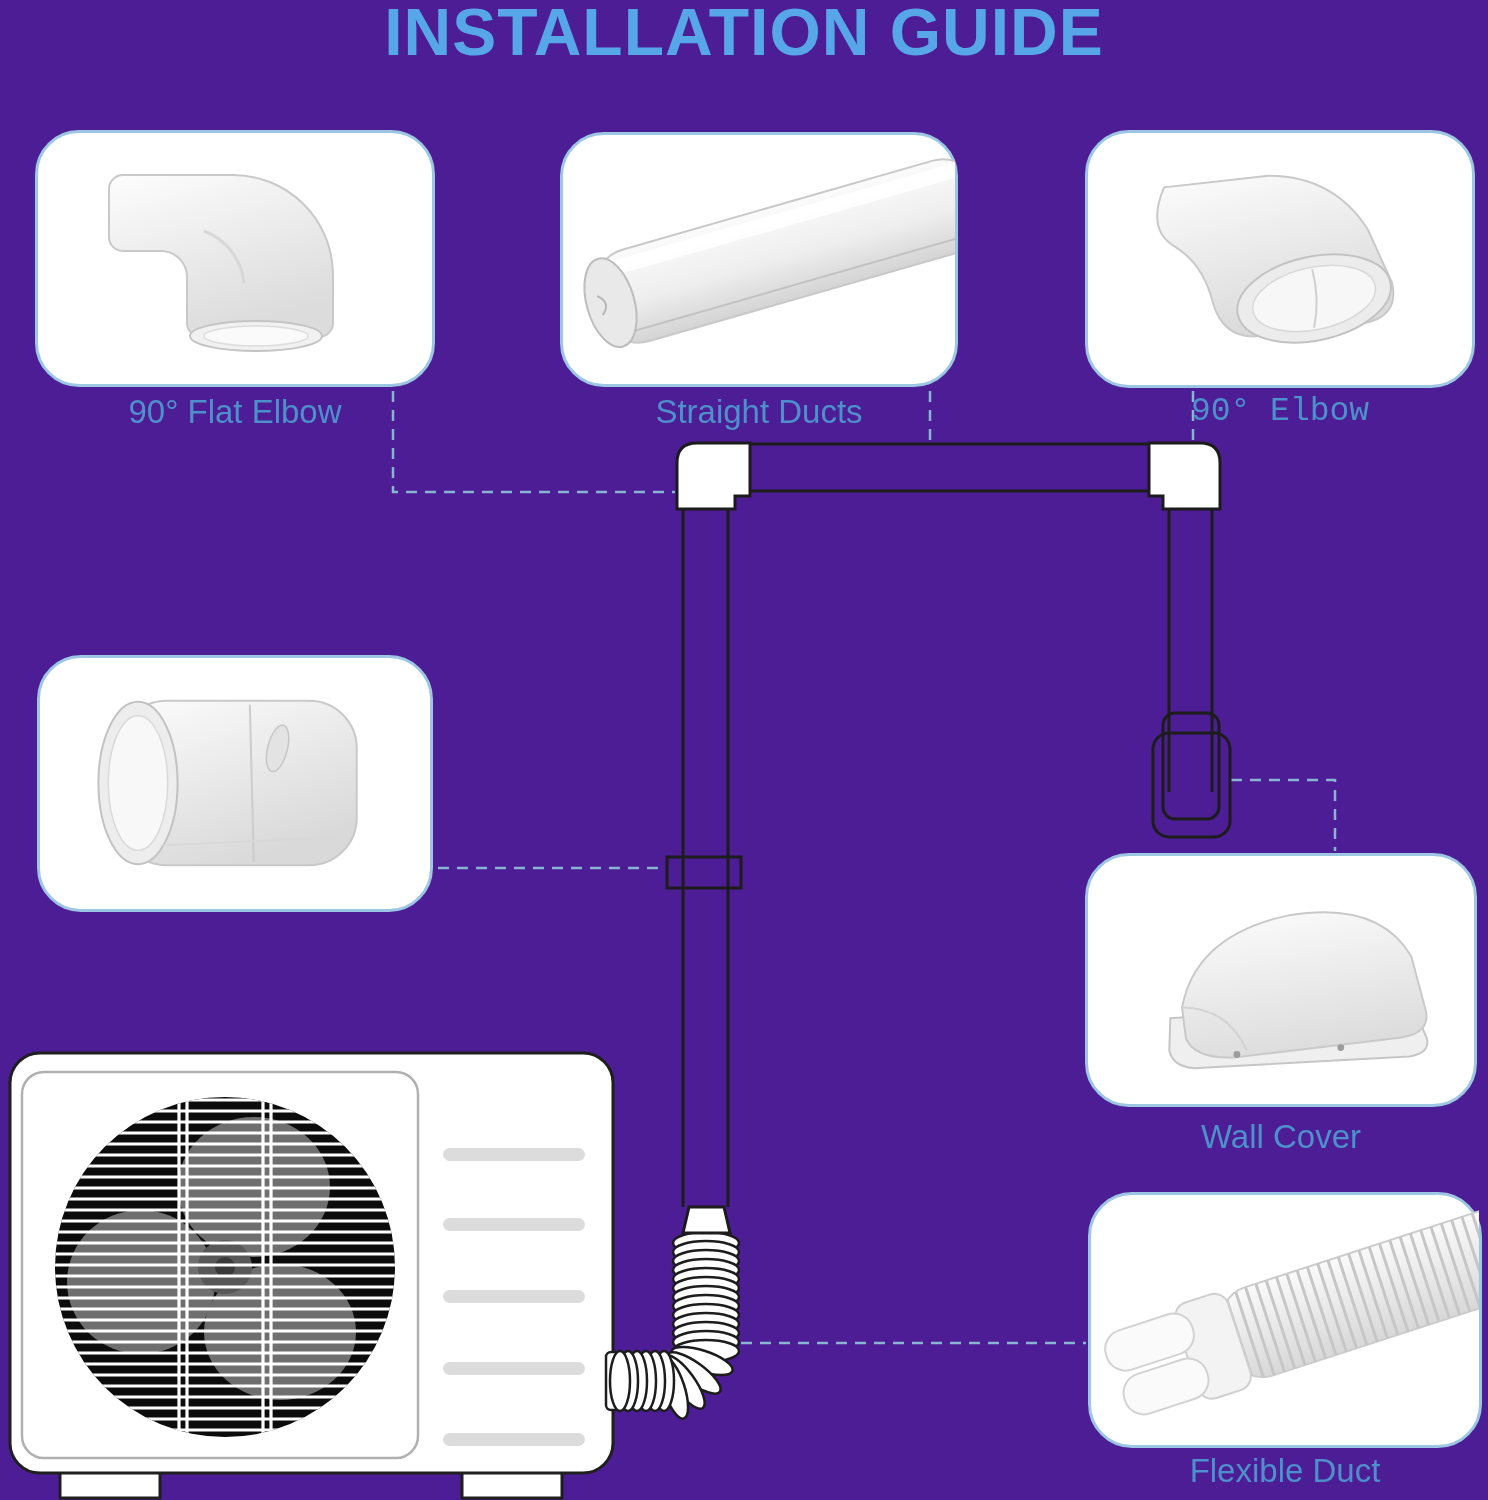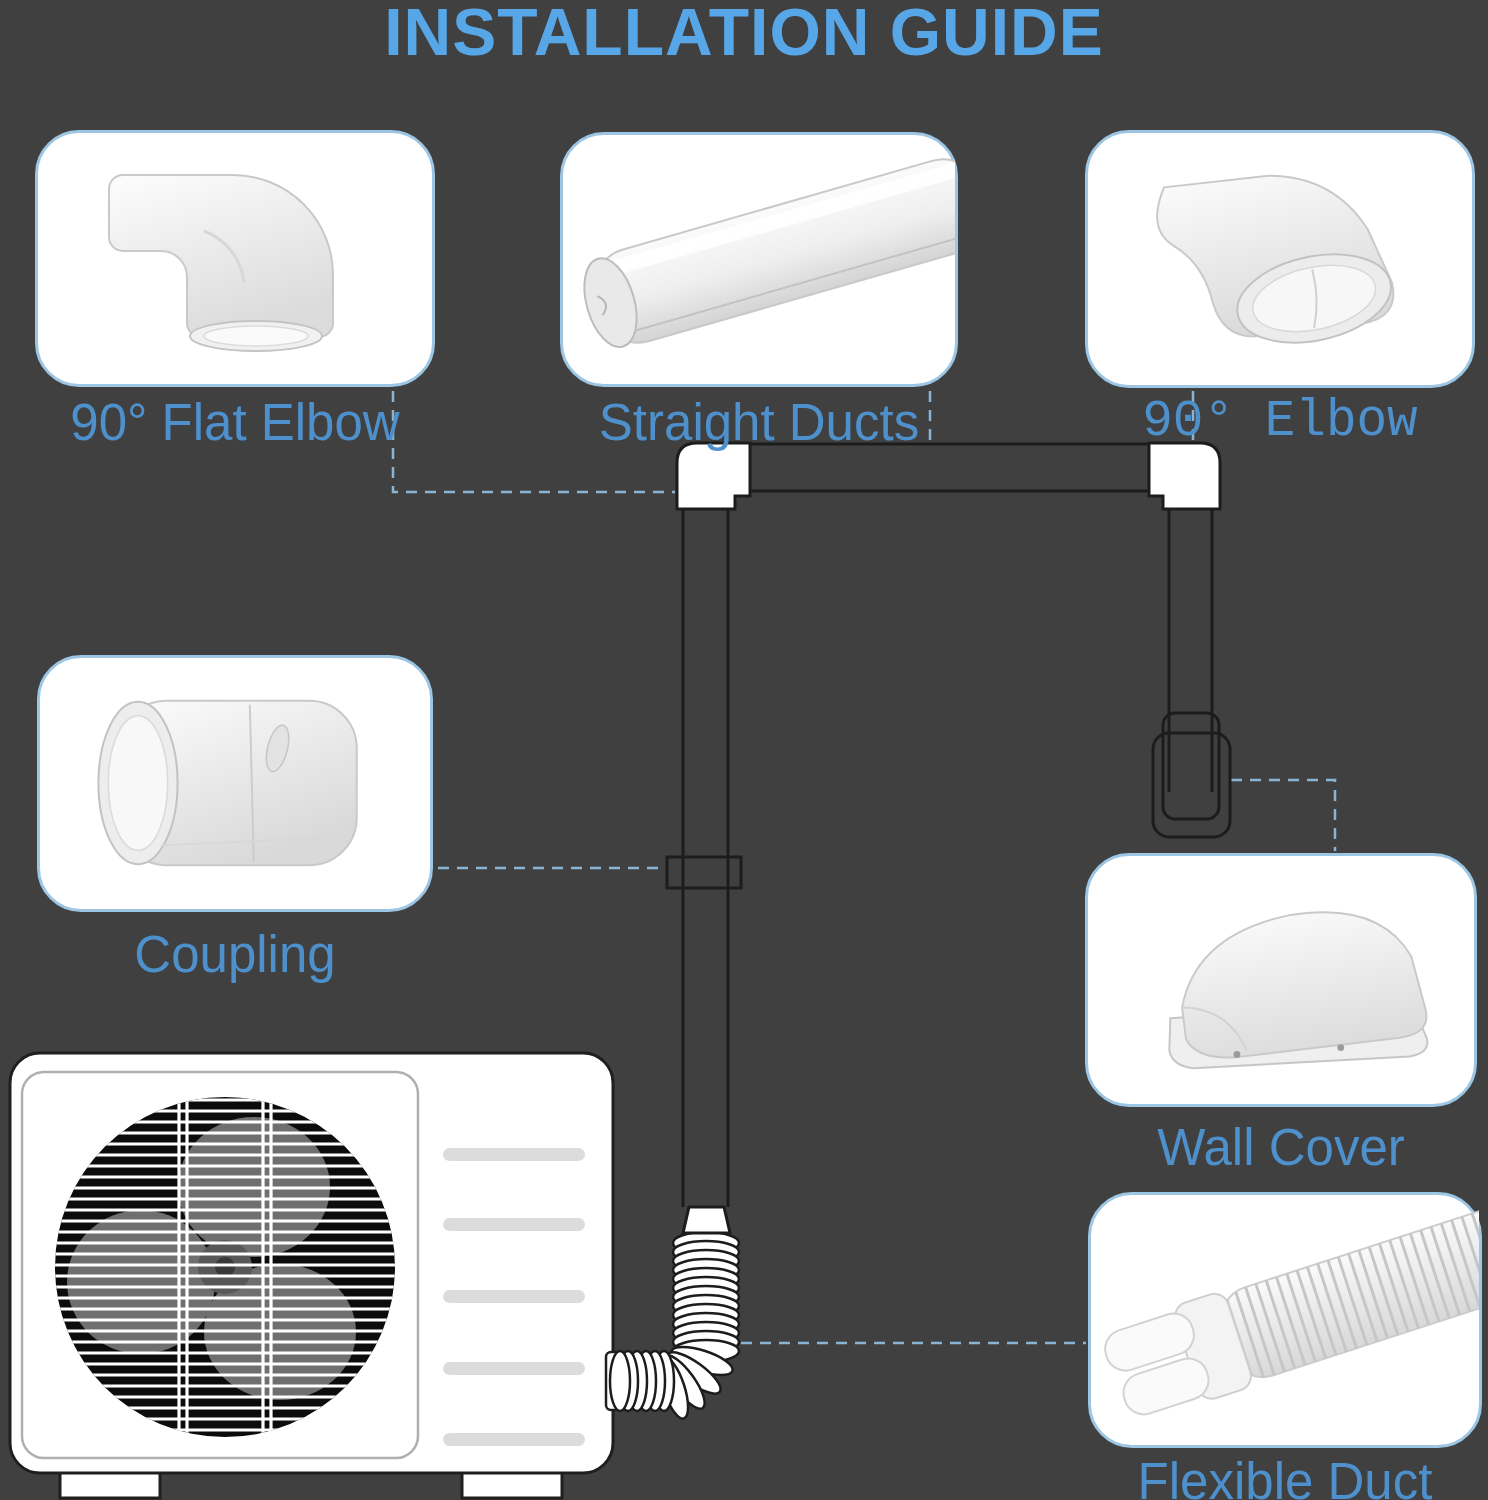--- a/index.html
+++ b/index.html
@@ -1,29 +1,29 @@
 <!DOCTYPE html>
 <html><head>
 <meta charset="utf-8">
 <style>
   html,body{margin:0;padding:0;background:#ffffff;}
   #canvas{
-    position:relative;width:1488px;height:1500px;background:#404040;overflow:hidden;
+    position:relative;width:1488px;height:1500px;background:#4c1d95;overflow:hidden;
     font-family:"Liberation Sans", sans-serif;
   }
   .title{
     position:absolute;left:0;top:-6px;width:100%;text-align:center;
     font-size:66px;font-weight:bold;letter-spacing:1px;color:#57a6e8;white-space:nowrap;
   }
   .callout{
     position:absolute;border:3px solid #9cc6e4;border-radius:44px;background:#ffffff;box-sizing:border-box;
   }
   .callout svg{display:block;width:100%;height:100%;}
   .callout-label{
-    position:absolute;text-align:center;font-size:51px;color:#4e90cb;white-space:nowrap;
+    position:absolute;text-align:center;font-size:33px;color:#4e90cb;white-space:nowrap;
   }
   #box-flat-elbow    {left:35px;  top:130px; width:400px; height:257px;}
   #box-straight-ducts{left:560px; top:132px; width:398px; height:255px;}
   #box-elbow-90      {left:1085px;top:130px; width:390px; height:258px;}
   #box-coupling      {left:37px;  top:655px; width:396px; height:257px;}
   #box-wall-cover    {left:1085px;top:853px; width:392px; height:254px;}
   #box-flexible-duct {left:1088px;top:1192px;width:394px; height:256px;}
   #lbl-flat-elbow    {left:35px;  top:393px; width:400px;}
   #lbl-straight-ducts{left:560px; top:393px; width:398px;}
   #lbl-elbow-90      {left:1085px;top:393px; width:390px;font-family:Liberation Mono, monospace;}
@@ -224,17 +224,16 @@
         <rect x="92" y="76" width="56" height="102" rx="15" fill="#f3f3f3" stroke="#cfcfcf" stroke-width="2"></rect>
         <rect x="14" y="82" width="92" height="42" rx="20" fill="#fafafa" stroke="#d2d2d2" stroke-width="2"></rect>
         <rect x="18" y="130" width="88" height="42" rx="20" fill="#fafafa" stroke="#d2d2d2" stroke-width="2"></rect>
       </g>
     </svg>
   </div>
 
   <div class="callout-label" id="lbl-flat-elbow">90° Flat Elbow</div>
   <div class="callout-label" id="lbl-straight-ducts">Straight Ducts</div>
   <div class="callout-label" id="lbl-elbow-90">90° Elbow</div>
-  <div class="callout-label" id="lbl-coupling">Coupling</div>
   <div class="callout-label" id="lbl-flexible-duct">Flexible Duct</div>
   <div class="callout-label" id="lbl-wall-cover">Wall Cover</div>
 
 </div>
 
 </body></html>

